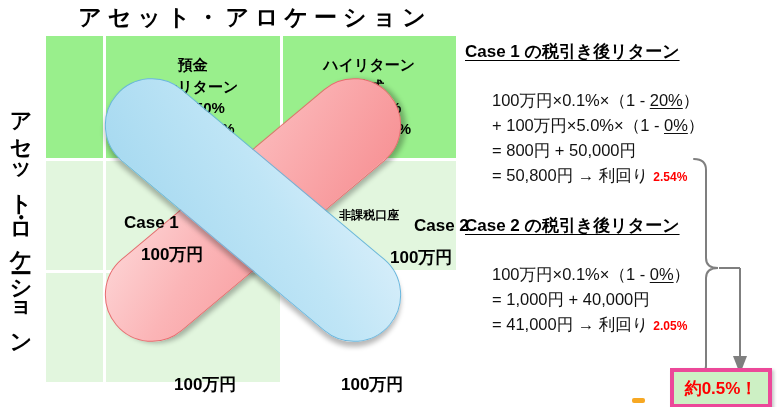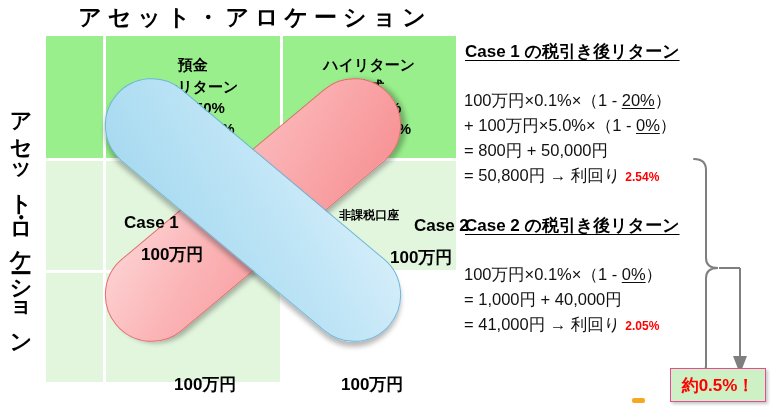--- a/index.html
+++ b/index.html
@@ -154,20 +154,21 @@
   }
   #case1-heading { left: 5px; top: 40px; }
   #case2-heading { left: 5px; top: 214px; }
 
   .formula-block {
     position: absolute;
     font-size: 16.5px;
     line-height: 1.52;
     color: #111;
     white-space: nowrap;
+    margin-left: 28px;
   }
   #case1-formula { left: 4px; top: 88px; }
   #case2-formula { left: 4px; top: 262px; }
   .formula-line { display: block; }
   .u { text-decoration: underline; text-underline-offset: 2px; }
   .result-pct {
     color: #ff0000;
     font-weight: bold;
     font-size: 12px;
   }
@@ -178,21 +179,21 @@
     left: 232px; top: 150px;
     width: 89px; height: 235px;
   }
 
   
   #callout-box {
     position: absolute;
     left: 670px; top: 368px;
     width: 94px; height: 32px;
     background: #cdf0c4;
-    border: 1px solid #ec4899;
+    border: 4px solid #ec4899;
     box-shadow: 2px 2px 3px rgba(0,0,0,0.22);
     display: flex;
     align-items: center;
     justify-content: center;
     color: #ff0000;
     font-weight: bold;
     font-size: 17px;
     white-space: nowrap;
   }
   #orange-mark {

